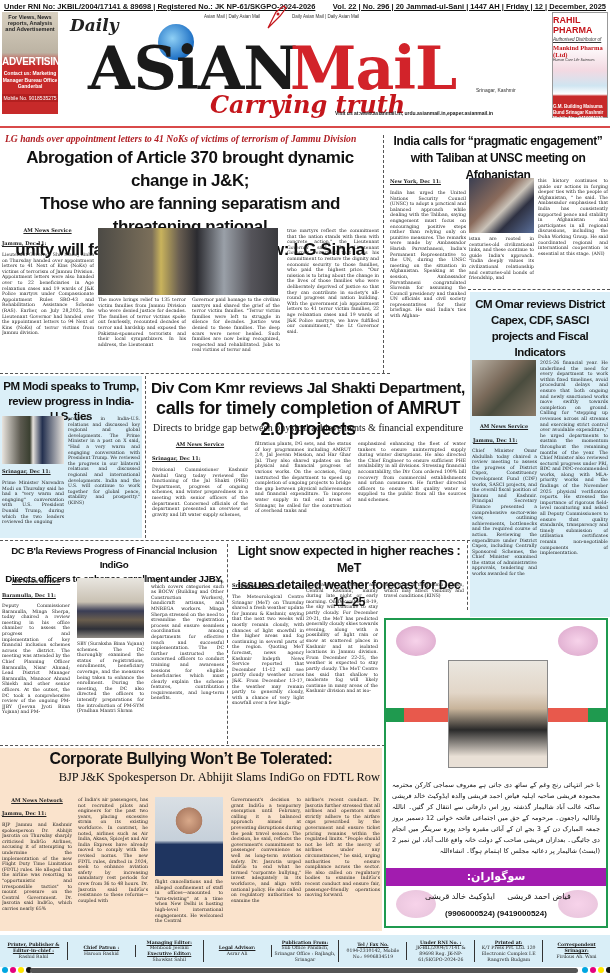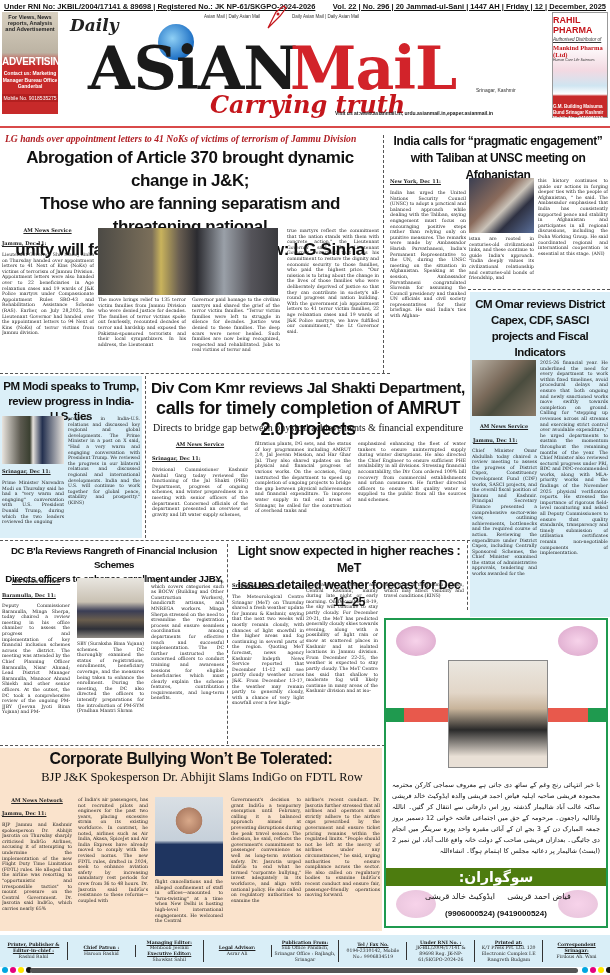--- a/index.html
+++ b/index.html
@@ -133,21 +133,21 @@
 </div>
 <div class="abs" style="left:148px; top:422px; width:320px; text-align:center; font-family:'Liberation Serif',serif; font-size:10px;">Directs to bridge gap between physical achievements &amp; financial expenditure</div>
 <div class="abs byline" style="left:152px; top:441px; width:96px;">AM News Service</div>
 <div class="abs dateline" style="left:152px; top:455px;">Srinagar, Dec 11:</div>
 <div class="col body-text" style="left:152px; top:467px; width:96px; height:70px;">Divisional Commissioner Kashmir Anshul Garg today reviewed the functioning of the Jal Shakti (PHE) Department, progress of ongoing schemes, and winter preparedness in a meeting with senior officers of the department. Concerned officials of the department presented an overview of gravity and lift water supply schemes,</div>
 <div class="col body-text" style="left:255px; top:441px; width:96px; height:96px;">filtration plants, DG sets, and the status of key programmes including AMRUT 2.0, Jal Jeevan Mission, and Har Ghar Jal. They also shared updates on the physical and financial progress of various works. On the occasion, Garg instructed the department to speed up completion of ongoing projects to bridge the gap between physical achievements and financial expenditure. To improve water supply in tail end areas of Srinagar, he called for the construction of overhead tanks and</div>
 <div class="col body-text" style="left:358px; top:441px; width:108px; height:96px;">emphasized enhancing the fleet of water tankers to ensure uninterrupted supply during winter disruptions. He also directed the Chief Engineer to ensure sufficient PHE availability in all divisions. Stressing financial accountability, the Div Com ordered 100% bill recovery from commercial establishments and urban consumers. He further directed officers to ensure that quality water is supplied to the public from all the sources and schemes.</div>
 <div class="abs dash-h" style="left:0; top:540px; width:470px;"></div>
 
 <div class="abs" style="left:0; top:544px; width:228px;">
-  <div class="hl" style="font-size:9.8px; line-height:14px;">DC B'la Reviews Rangreth of Financial Inclusion Schemes</div>
+  <div class="hl" style="font-size:9.8px; line-height:14px;">DC B'la Reviews Progress of Financial Inclusion IndiGo</div>
   <div class="hl" style="font-size:9.8px; line-height:14px;">Directs officers to enhance enrollment under JJBY, SBY</div>
 </div>
 <div class="abs byline" style="left:2px; top:578px; width:68px;">AM News Service</div>
 <div class="abs dateline" style="left:2px; top:592px;">Baramulla, Dec 11:</div>
 <div class="col body-text" style="left:2px; top:603px; width:68px; height:143px;">Deputy Commissioner Baramulla, Minga Sherpa, today chaired a review meeting in his office chamber to assess the progress and implementation of key financial inclusion schemes across the district. The meeting was attended by the Chief Planning Officer Baramulla, Nisar Ahmad; Lead District Manager Baramulla, Manzoor Ahmad Shiekh and other senior officers. At the outset, the DC took a comprehensive review of the ongoing PM-JJBY (Jeevan Jyoti Bima Yojana) and PM-</div>
 <div class="abs photo" style="left:77px; top:578px; width:67px; height:60px; background:linear-gradient(180deg,#e9e6e0 0%,#c9c1b3 40%,#3a3d55 55%,#6a5e4e 70%,#2e3038 85%,#8f8b85);"></div>
 <div class="col body-text" style="left:77px; top:641px; width:67px; height:105px;">SBY (Suraksha Bima Yojana) schemes. The DC thoroughly examined the status of registrations, enrollments, beneficiary coverage, and the measures being taken to enhance the enrollment. During the meeting, the DC also directed the officers to intensify preparations for the introduction of PM-SYM (Pradhan Mantri Shram</div>
 <div class="col body-text" style="left:151px; top:578px; width:73px; height:168px;">Yogi Maandhan) scheme, which covers categories such as BOCW (Building and Other Construction Workers), handicraft artisans, and MNREGA workers. Minga Sherpa stressed on the need to streamline the registration process and ensure seamless coordination among departments for effective reach and successful implementation. The DC further instructed the concerned officers to conduct training and awareness sessions for eligible beneficiaries which must clearly explain the scheme features, contribution requirements, and long-term benefits.</div>
 <div class="abs dash-v" style="left:227px; top:544px; height:200px;"></div>
 
@@ -161,31 +161,31 @@
 <div class="col body-text" style="left:384px; top:582px; width:80px; height:28px;">lated spots in the Jammu division, which may affect visibility and travel conditions.(KINS)</div>
 <div class="abs dash-v" style="left:467px; top:540px; height:70px;"></div>
 <div class="abs dash-h" style="left:0; top:745px; width:385px;"></div>
 
 <div class="abs" style="left:384px; top:618px; width:224px; height:310px; border:2px solid #1f9a4f; background:#fff;">
   <div class="abs" style="left:10px; top:6px; width:40px; height:30px; border-radius:50%; background:radial-gradient(#f7d3ea,#d9a4c9);"></div>
   <div class="abs" style="left:172px; top:6px; width:40px; height:30px; border-radius:50%; background:radial-gradient(#f7d3ea,#d9a4c9);"></div>
   <div class="abs" style="left:0; top:88px; width:220px; height:14px; background:linear-gradient(90deg,#1f9a4f 0,#1f9a4f 8%,#e8594c 8%,#e8594c 92%,#1f9a4f 92%);"></div>
   <div class="abs" style="left:62px; top:40px; width:100px; height:108px; border:1px solid #888; background:linear-gradient(180deg,#eae6df 0%,#e2d6c8 30%,#c8b49b 45%,#2a2a2a 65%,#e9e0d6 90%);"></div>
   <div class="abs urdu" style="left:6px; top:160px; width:208px; font-size:6.5px; line-height:11px; text-align:justify;">با خبر انتہائی رنج وغم کے ساتھ دی جاتی ہے معروف سماجی کارکن محترمہ محمودہ قریشی صاحبہ اہلیہ فیاض احمد قریشی والدہ ایڈوکیٹ خالد قریشی ساکنہ غالب آباد شالیمار گذشتہ روز اس دارفانی سے انتقال کر گئیں۔ اناللہ واناالیہ راجعون۔ مرحومہ کے حق میں اجتماعی فاتحہ خوانی 12 دسمبر بروز جمعہ المبارک دن کے 3 بجے ان کے آبائی مقبرہ واحد پورہ سرینگر میں انجام دی جائیگی۔ بعدازاں قریشی صاحب کے دولت خانہ واقع غالب آباد، لین نمبر 2 (ایسٹ) شالیمار پر دعائیہ مجلس کا اہتمام ہوگا۔ انشاءاللہ</div>
-  <div class="abs urdu" style="left:0; top:248px; width:220px; height:18px; background:#4d7c0f; color:#fff; font-size:14px; font-weight:bold; line-height:18px;">سوگواران:</div>
+  <div class="abs urdu" style="left:0; top:248px; width:220px; height:18px; background:#a21caf; color:#fff; font-size:11px; font-weight:bold; line-height:18px;">سوگواران:</div>
   <div class="abs" style="left:10px; top:270px; width:40px; height:28px; border-radius:50%; background:radial-gradient(#f7d3ea,#e6c2da);"></div>
   <div class="abs" style="left:172px; top:270px; width:40px; height:28px; border-radius:50%; background:radial-gradient(#f7d3ea,#e6c2da);"></div>
   <div class="abs urdu" style="left:118px; top:272px; width:70px; font-size:8px;">فیاض احمد قریشی</div>
   <div class="abs urdu" style="left:36px; top:272px; width:76px; font-size:8px;">ایڈوکیٹ خالد قریشی</div>
   <div class="abs" style="left:0; top:289px; width:220px; text-align:center; font-family:'Liberation Sans',sans-serif; font-weight:bold; font-size:8px;">(9906000524) (9419000524)</div>
 </div>
 
 <div class="abs" style="left:0; top:748px; width:382px; height:183px; background:#fae3cc;"></div>
 <div class="abs hl" style="left:0; top:749px; width:382px; font-size:16px; line-height:20px;">Corporate Bullying Won’t Be Tolerated:</div>
-<div class="abs" style="left:12px; top:770px; width:380px; text-align:center; font-family:'Liberation Serif',serif; font-size:12.4px; white-space:nowrap;">BJP J&amp;K Spokesperson  Dr. Abhijit Slams IndiGo on FDTL Row</div>
+<div class="abs" style="left:0; top:770px; width:380px; text-align:right; font-family:'Liberation Serif',serif; font-size:12.4px; white-space:nowrap;">BJP J&amp;K Spokesperson  Dr. Abhijit Slams IndiGo on FDTL Row</div>
 <div class="abs byline" style="left:2px; top:797px; width:70px;">AM News Network</div>
 <div class="abs dateline" style="left:2px; top:810px;">Jammu, Dec 11:</div>
 <div class="col body-text" style="left:2px; top:822px; width:70px; height:108px;">BJP Jammu and Kashmir spokesperson Dr. Abhijit Jasrotia on Thursday sharply criticised IndiGo Airlines, accusing it of attempting to undermine the implementation of the new Flight Duty Time Limitation (FDTL) rules. He alleged that the airline was resorting to "opportunistic and irresponsible tactics" to mount pressure on the Central Government. Dr. Jasrotia said IndiGo, which carries nearly 65%</div>
 <div class="col body-text" style="left:78px; top:797px; width:70px; height:133px;">of India's air passengers, has not recruited pilots and engineers for the past two years, placing excessive strain on its existing workforce. In contrast, he noted, airlines such as Air India, Akasa, SpiceJet and Air India Express have already moved to comply with the revised norms. The new FDTL rules, drafted in 2024, seek to enhance aviation safety by increasing mandatory rest periods for crew from 36 to 48 hours. Dr. Jasrotia said IndiGo's resistance to these reforms—coupled with</div>
 <div class="abs photo" style="left:155px; top:797px; width:68px; height:79px; background:radial-gradient(circle at 50% 30%,#d9a98a 0,#b07f65 20%,transparent 21%),linear-gradient(180deg,#d9dfe4 0%,#c6d0da 55%,#1f3560 60%,#1f3560 100%);"></div>
 <div class="col body-text" style="left:155px; top:879px; width:68px; height:51px;">flight cancellations and the alleged confinement of staff in offices—amounted to "arm-twisting" at a time when New Delhi is hosting high-level international engagements. He welcomed the Central</div>
 <div class="col body-text" style="left:231px; top:797px; width:70px; height:133px;">Government's decision to grant IndiGo a temporary exemption until February, calling it a balanced approach aimed at preventing disruptions during the peak travel season. The decision, he said, reflects the government's commitment to passenger convenience as well as long-term aviation safety. Dr. Jasrotia urged IndiGo to end what he termed "corporate bullying," invest adequately in its workforce, and align with national policy. He also called on regulatory authorities to examine the</div>
 <div class="col body-text" style="left:305px; top:797px; width:75px; height:133px;">airline's recent conduct. Dr. Jasrotia further stressed that all airlines and operators must strictly adhere to the airfare caps prescribed by the government and ensure ticket pricing remains within the regulated limits. "People should not be left at the mercy of airlines under any circumstances," he said, urging authorities to ensure compliance across the sector. He also called on regulatory bodies to examine IndiGo's recent conduct and ensure fair, passenger-friendly operations moving forward.</div>
 
 <div class="abs footer">

